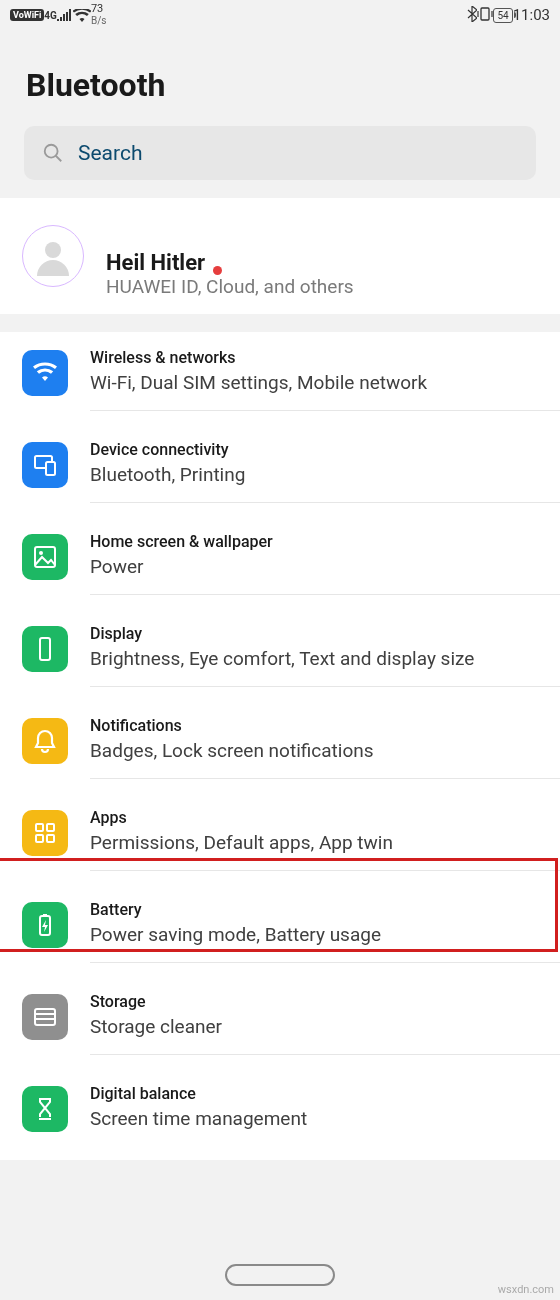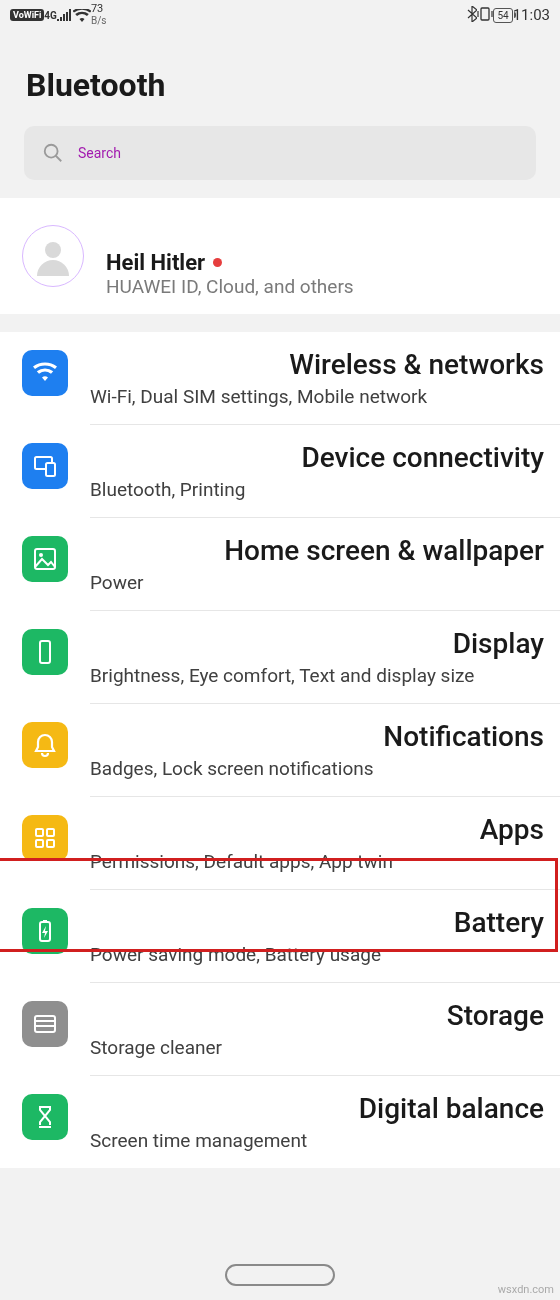--- a/index.html
+++ b/index.html
@@ -78,22 +78,22 @@
   background: #e7e7e7;
   border-radius: 10px;
   height: 54px;
   display: flex;
   align-items: center;
   padding: 0 18px;
   gap: 14px;
 }
 .search-bar svg { flex-shrink: 0; }
 .search-placeholder {
-  color: #a21caf;
-  font-size: 14px;
+  color: #0c4a6e;
+  font-size: 21px;
 }
 
 
 .account-row {
   background: #fff;
   padding: 16px 22px;
   display: flex;
   align-items: center;
   gap: 22px;
 }
@@ -104,21 +104,21 @@
   border: 1.5px solid #d9b8ff;
   display: flex;
   align-items: center;
   justify-content: center;
   flex-shrink: 0;
 }
 .account-text .name {
   font-size: 22px;
   font-weight: 700;
   display: flex;
-  align-items: center;
+  align-items: flex-end;
   gap: 8px;
   margin-top: 36px;
 }
 .red-dot {
   width: 9px;
   height: 9px;
   background: #e63e3e;
   border-radius: 50%;
   display: inline-block;
 }
@@ -151,24 +151,23 @@
   margin-top: 2px;
 }
 .item-body {
   flex: 1;
   padding-bottom: 16px;
   border-bottom: 1px solid #e6e6e6;
   padding-right: 16px;
 }
 .item:last-child .item-body { border-bottom: none; }
 .item-title {
-  font-size: 28px;
+  font-size: 16px;
   font-weight: 500;
   color: #1a1a1a;
-  text-align: right;
 }
 .item-sub {
   font-size: 19px;
   color: #404040;
   margin-top: 4px;
 }
 
 
 .highlight {
   position: absolute;

